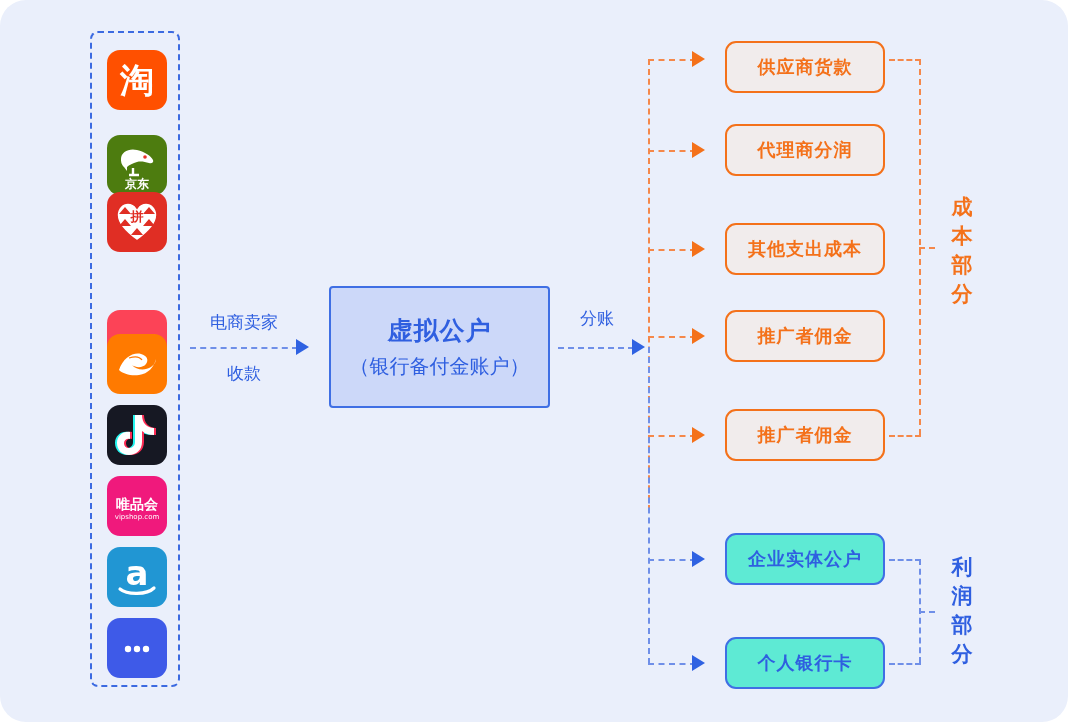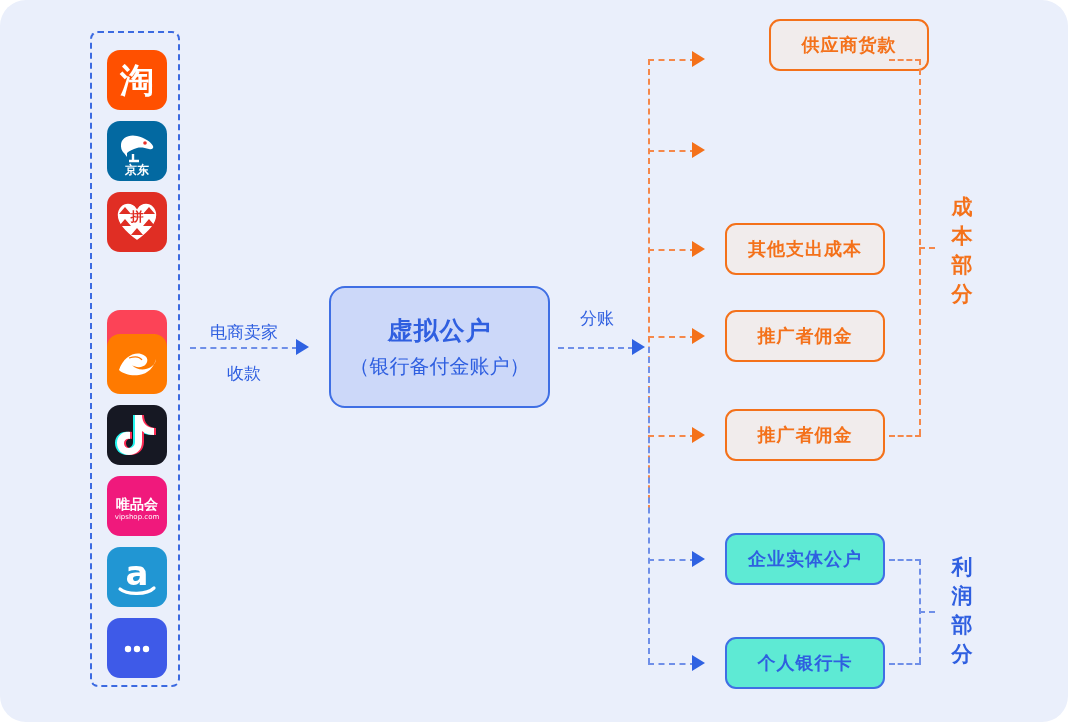--- a/index.html
+++ b/index.html
@@ -26,21 +26,21 @@
     position:absolute;left:15px;width:60px;height:60px;
     border-radius:13px;
     display:flex;align-items:center;justify-content:center;
     overflow:hidden;
   }
   .logo svg{display:block;}
 
   
   #hub{
     position:absolute;left:329px;top:286px;width:221px;height:122px;
-    background:#ccd8f9;border:2px solid #3f6fe4;border-radius:16px;
+    background:#ccd8f9;border:2px solid #3f6fe4;border-radius:4px;
     box-sizing:border-box;
     display:flex;flex-direction:column;align-items:center;justify-content:center;
     gap:6px;
   }
   #hub .hub-title{font-size:25px;font-weight:bold;color:#2f5fe0;letter-spacing:1px;}
   #hub .hub-sub{font-size:20px;color:#2f5fe0;}
 
   
   .hdash{position:absolute;height:0;border-top:2px dashed #6f8fe8;}
   .hdash.orange{border-top-color:#f5884a;}
@@ -84,21 +84,21 @@
 <div id="canvas">
 
   <div id="rail">
 
     <div class="logo" style="top:17px;background:#ff5000;">
       <svg width="60" height="60" viewBox="0 0 60 60">
         <text x="30" y="42" font-family="'DejaVu Sans',sans-serif" font-size="34" font-weight="bold" fill="#fff" text-anchor="middle">淘</text>
       </svg>
     </div>
 
-    <div class="logo" style="top:88px;background:#0369a1;">
+    <div class="logo" style="top:102px;background:#4d7c0f;">
       <svg width="60" height="60" viewBox="0 0 60 60">
         <path d="M14 24 C14 17 22 13 30 15 C38 17 44 21 46 25 C47 27 45 29 42 28 C38 27 34 26 30 27 C26 28 22 30 20 32 L20 36 L17 32 C14 29 14 26 14 24 Z" fill="#fff"></path>
         <circle cx="38" cy="22" r="1.8" fill="#e8312a"></circle>
         <path d="M26 33 L26 40 M22 40 L32 40" stroke="#fff" stroke-width="2.4" fill="none"></path>
         <text x="30" y="53" font-family="'DejaVu Sans',sans-serif" font-size="12" font-weight="bold" fill="#fff" text-anchor="middle">京东</text>
       </svg>
     </div>
 
     <div class="logo" style="top:159px;background:#e02e24;">
       <svg width="60" height="60" viewBox="0 0 60 60">
@@ -146,44 +146,45 @@
 
     <div class="logo" style="top:585px;background:#3e5ae8;">
       <svg width="60" height="60" viewBox="0 0 60 60">
         <circle cx="21" cy="31" r="3.2" fill="#fff"></circle>
         <circle cx="30" cy="31" r="3.2" fill="#fff"></circle>
         <circle cx="39" cy="31" r="3.2" fill="#fff"></circle>
       </svg>
     </div>
   </div>
 
-  <div class="flow-label" style="left:196px;top:321px;width:96px;">电商卖家</div>
+  <div class="flow-label" style="left:196px;top:311px;width:96px;">电商卖家</div>
   <div class="hdash" style="left:190px;top:347px;width:108px;"></div>
   <div class="arrow" style="left:296px;top:339px;"></div>
   <div class="flow-label" style="left:196px;top:362px;width:96px;">收款</div>
 
   <div id="hub">
     <div class="hub-title">虚拟公户</div>
     <div class="hub-sub">（银行备付金账户）</div>
   </div>
 
   <div class="flow-label" style="left:560px;top:307px;width:74px;">分账</div>
   <div class="hdash" style="left:558px;top:347px;width:76px;"></div>
   <div class="arrow" style="left:632px;top:339px;"></div>
 
   <div class="vdash orange" style="left:648px;top:59px;height:452px;"></div>
 
   <div class="vdash" style="left:648px;top:347px;height:317px;"></div>
 
   <div class="hdash orange" style="left:648px;top:59px;width:48px;"></div>
   <div class="arrow orange" style="left:692px;top:51px;"></div>
-  <div class="node cost" style="left:725px;top:19px;margin-left:44px;">供应商货款</div>
+  <div class="node cost" style="left:725px;top:41px;">供应商货款</div>
 
   <div class="hdash orange" style="left:648px;top:150px;width:48px;"></div>
   <div class="arrow orange" style="left:692px;top:142px;"></div>
+  <div class="node cost" style="left:725px;top:124px;">代理商分润</div>
 
   <div class="hdash orange" style="left:648px;top:249px;width:48px;"></div>
   <div class="arrow orange" style="left:692px;top:241px;"></div>
   <div class="node cost" style="left:725px;top:223px;">其他支出成本</div>
 
   <div class="hdash orange" style="left:648px;top:336px;width:48px;"></div>
   <div class="arrow orange" style="left:692px;top:328px;"></div>
   <div class="node cost" style="left:725px;top:310px;">推广者佣金</div>
 
   <div class="hdash orange" style="left:648px;top:435px;width:48px;"></div>

